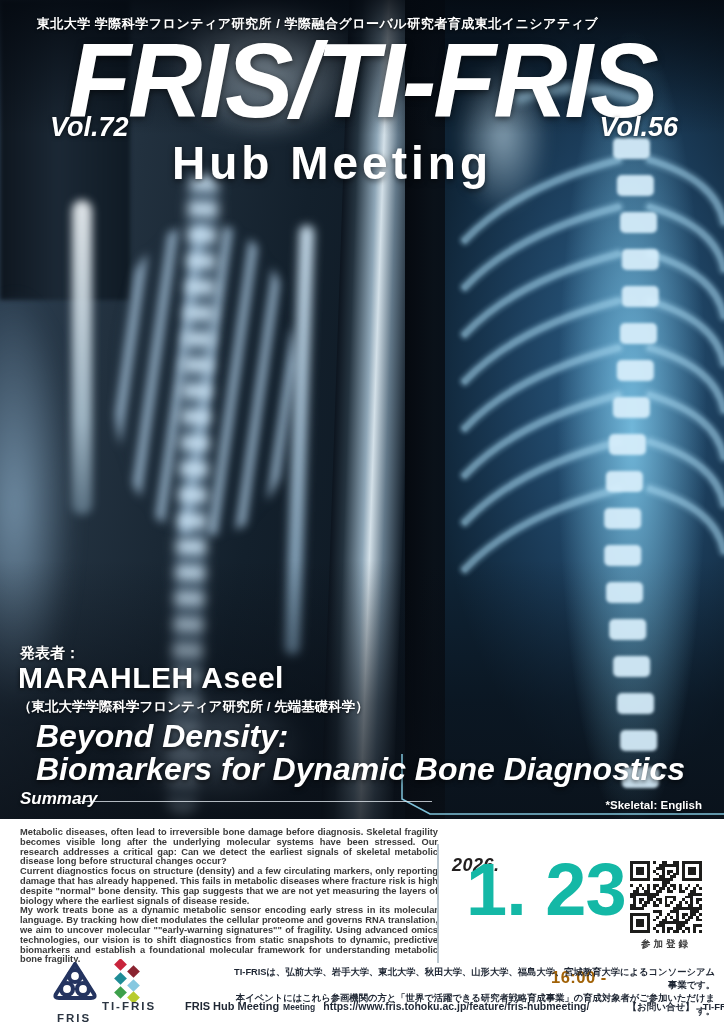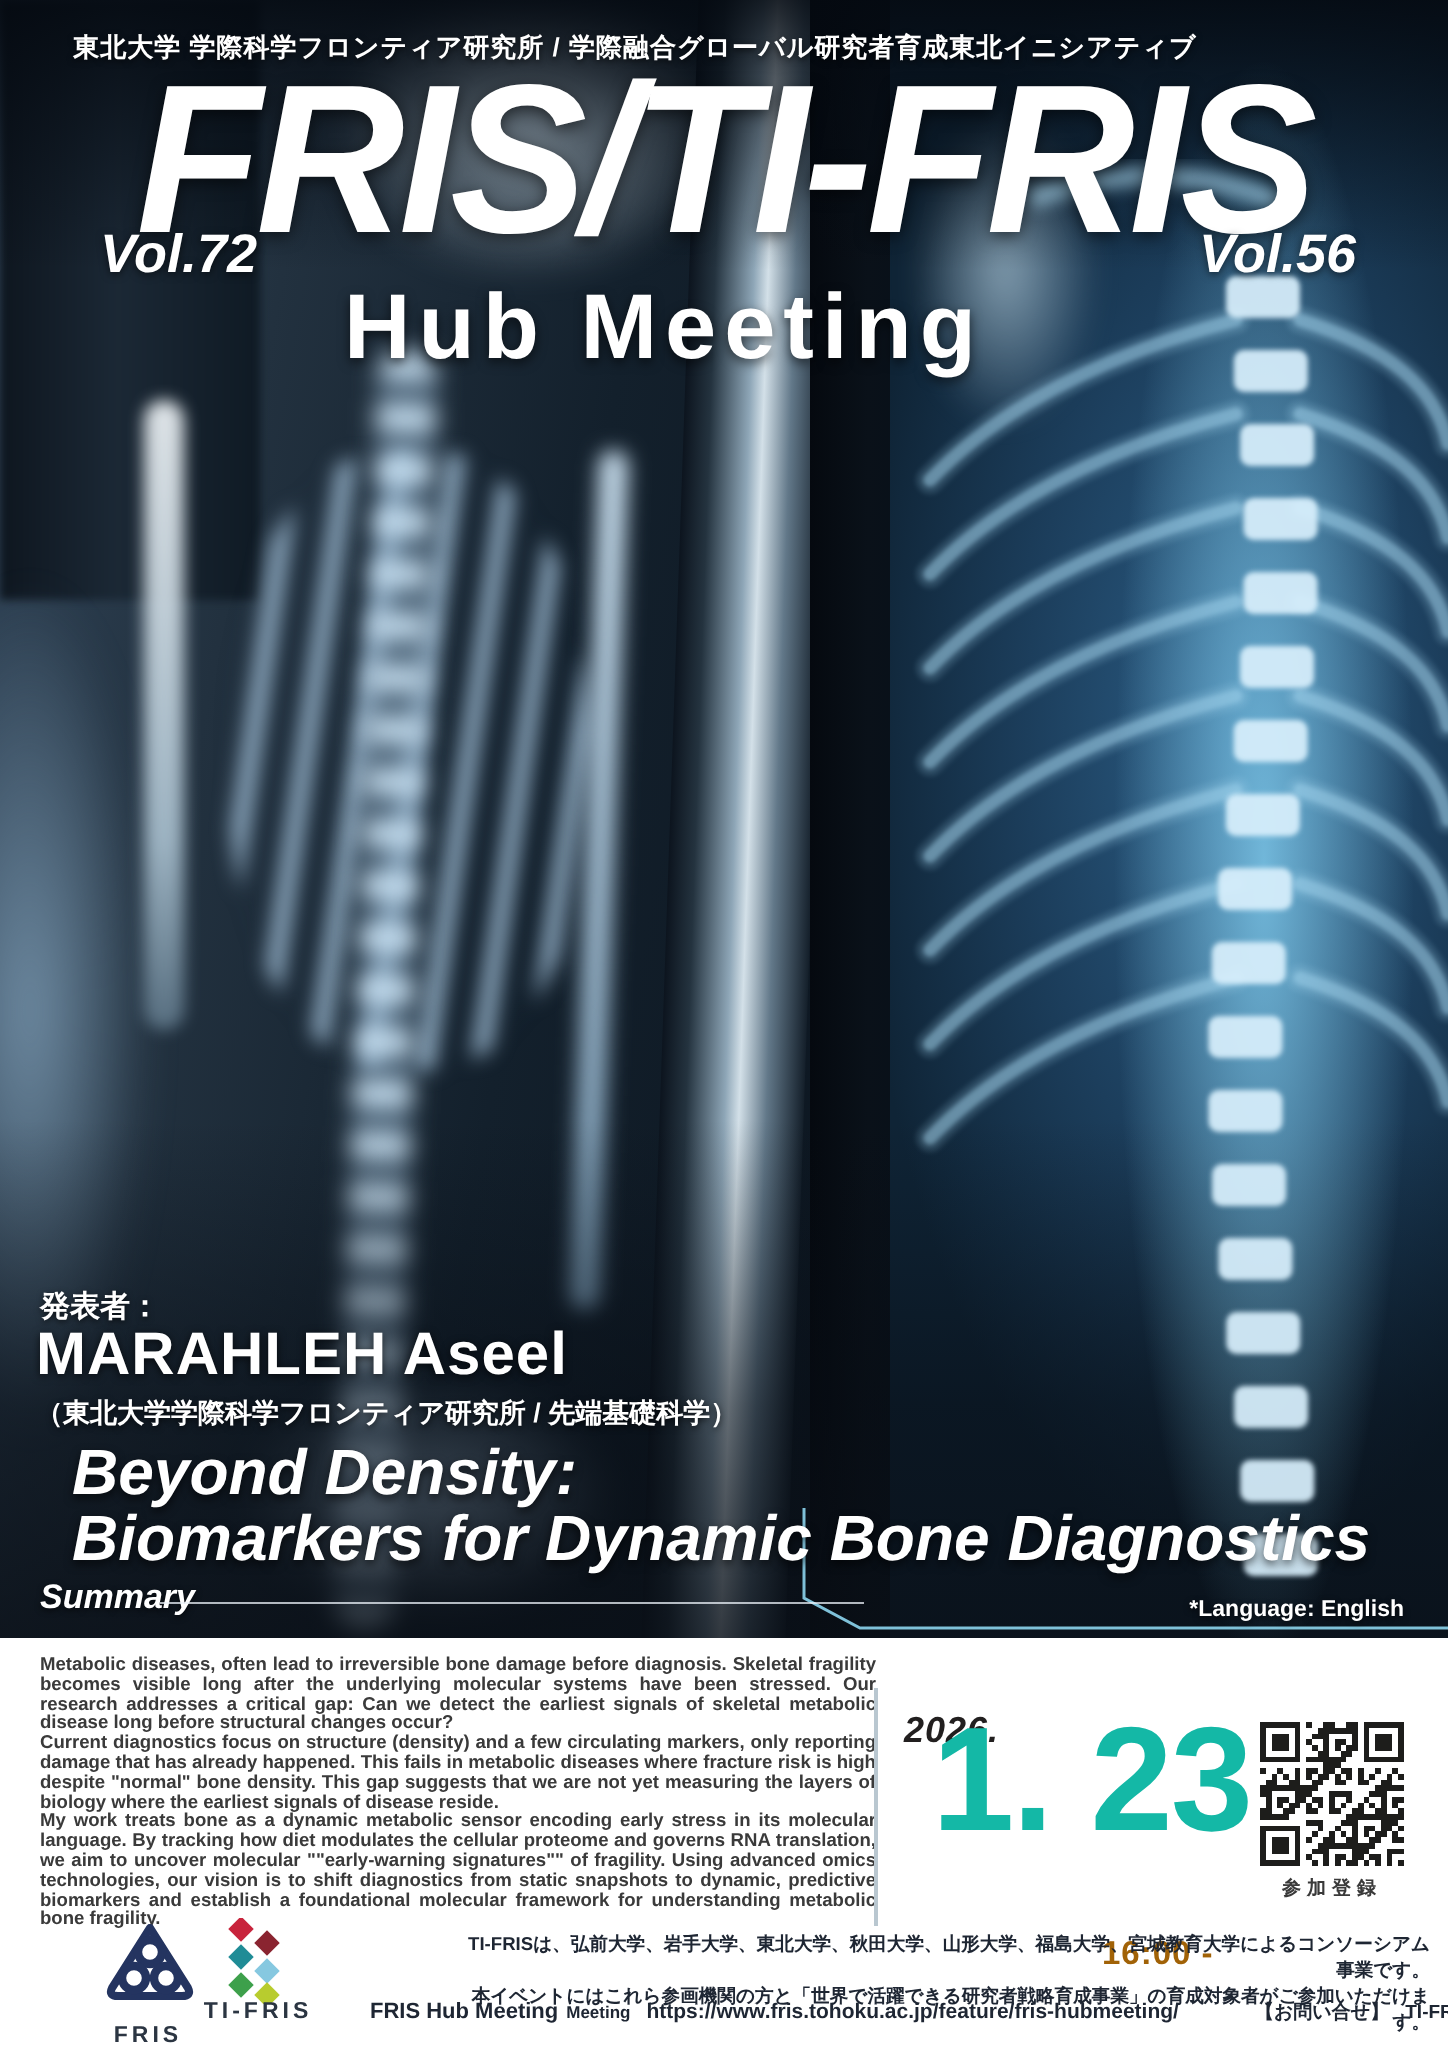--- a/index.html
+++ b/index.html
@@ -198,21 +198,21 @@
   <div class="abs speaker-label">発表者：</div>
   <div class="abs speaker-name">MARAHLEH Aseel</div>
   <div class="abs speaker-aff">（東北大学学際科学フロンティア研究所 / 先端基礎科学）</div>
   <div class="abs talk-title">
     <div>Beyond Density:</div>
     <div>Biomarkers for Dynamic Bone Diagnostics</div>
   </div>
 
   <div class="abs summary-label">Summary</div>
   <div class="abs summary-rule"></div>
-  <div class="abs language-note">*Language: English</div>
+  <div class="abs language-note">*Skeletal: English</div>
 
   <div class="abs white-panel"></div>
   <div class="abs summary-text">
     <p>Metabolic diseases, often lead to irreversible bone damage before diagnosis. Skeletal fragility becomes visible long after the underlying molecular systems have been stressed. Our research addresses a critical gap: Can we detect the earliest signals of skeletal metabolic disease long before structural changes occur?</p>
     <p>Current diagnostics focus on structure (density) and a few circulating markers, only reporting damage that has already happened. This fails in metabolic diseases where fracture risk is high despite "normal" bone density. This gap suggests that we are not yet measuring the layers of biology where the earliest signals of disease reside.</p>
     <p>My work treats bone as a dynamic metabolic sensor encoding early stress in its molecular language. By tracking how diet modulates the cellular proteome and governs RNA translation, we aim to uncover molecular ""early-warning signatures"" of fragility. Using advanced omics technologies, our vision is to shift diagnostics from static snapshots to dynamic, predictive biomarkers and establish a foundational molecular framework for understanding metabolic bone fragility.</p>
   </div>
   <div class="abs col-divider"></div>
 
   <div class="abs year">2026.</div>

